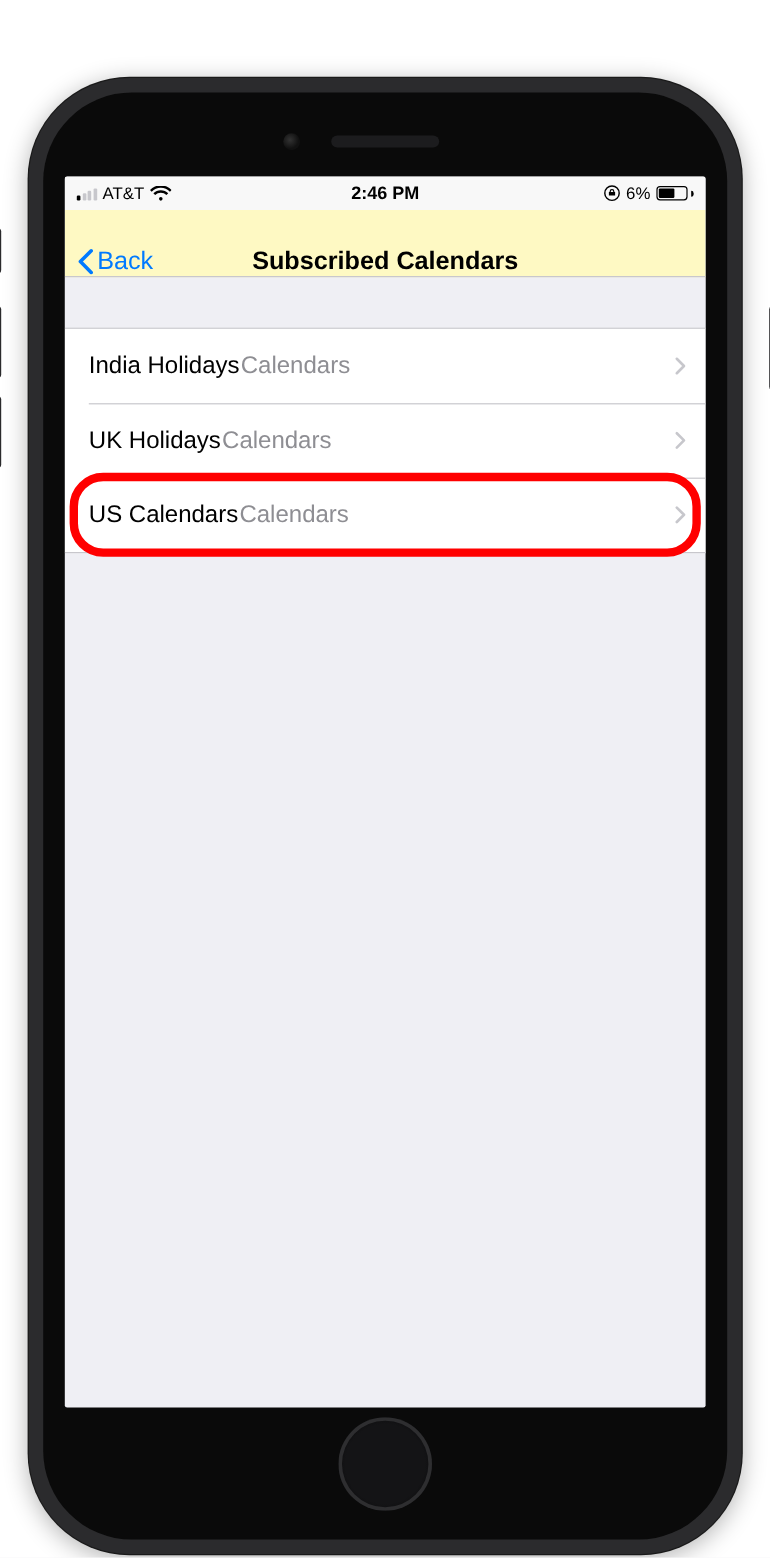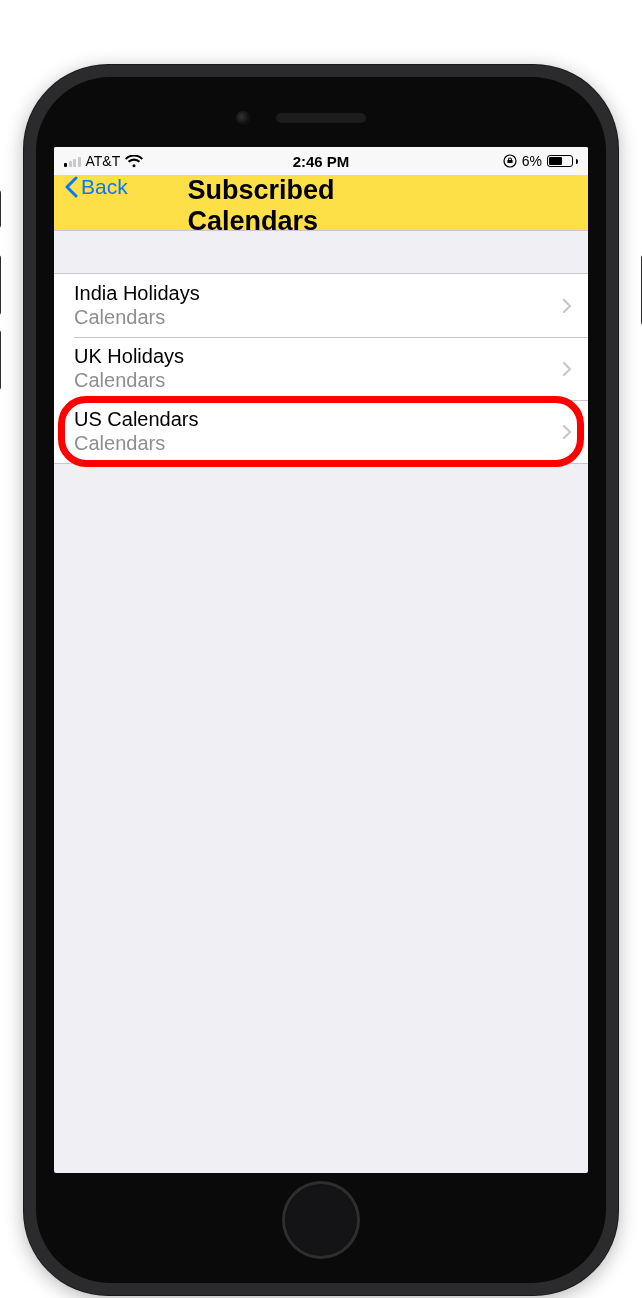--- a/index.html
+++ b/index.html
@@ -153,40 +153,40 @@
     width: 2px;
     height: 5px;
     background: #000;
     border-radius: 0 2px 2px 0;
   }
   .battery-pct { font-size: 14px; }
 
   
   .nav-bar {
     height: 56px;
-    background: #fde047;
+    background: #fef9c3;
     border-bottom: 1px solid #c8c7cc;
     display: flex;
-    align-items: flex-start;
+    align-items: flex-end;
     position: relative;
     padding: 0 10px;
   }
   .nav-back {
     display: flex;
     align-items: center;
     color: #007aff;
     font-size: 21px;
     gap: 3px;
   }
   .nav-back svg { display:block; }
   .nav-title {
     position: absolute;
     left: 50%;
     transform: translateX(-50%);
-    font-size: 27px;
+    font-size: 21px;
     font-weight: 600;
     color: #000;
   }
 
   
   .spacer {
     height: 42px;
     background: #efeff4;
   }
   .list {
@@ -202,21 +202,21 @@
     position: relative;
     min-height: 62px;
   }
   .cell + .cell::before {
     content:"";
     position:absolute;
     top:0; left:20px; right:0;
     height:1px;
     background:#c8c7cc;
   }
-  .cell-text { display:flex; flex-direction:column; gap:1px; }
+  .cell-text { display:flex; flex-direction:row; gap:1px; }
   .cell-title { font-size: 20px; color:#000; }
   .cell-sub { font-size: 20px; color:#8e8e93; }
   .chevron svg { display:block; }
 
   .highlight-ring {
     position: absolute;
     border: 7px solid #ff0000;
     border-radius: 28px;
     pointer-events: none;
     left: 4px;

